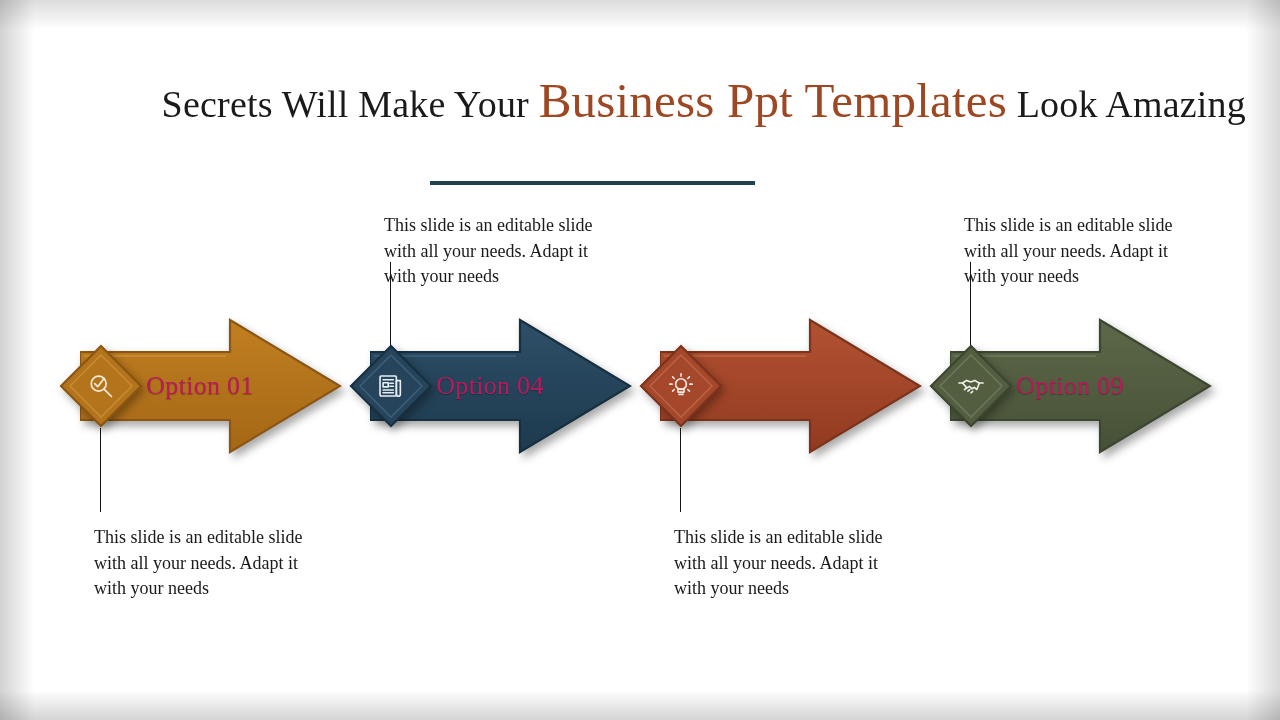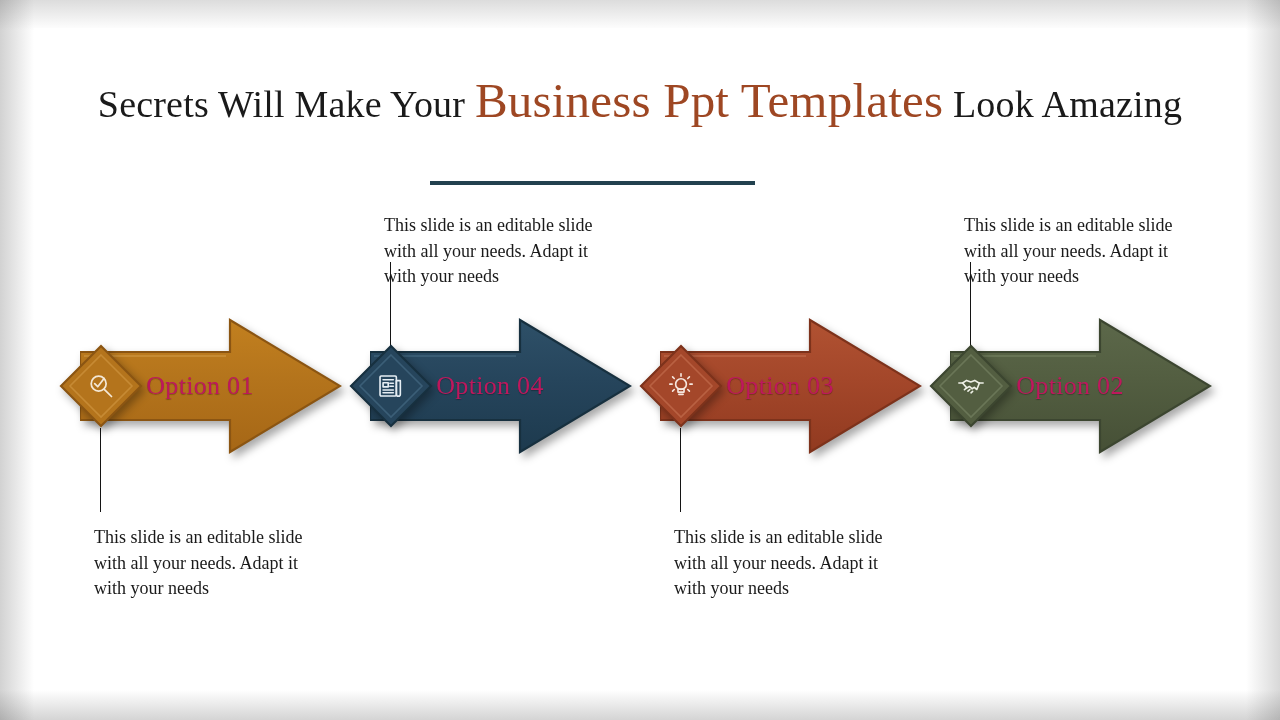--- a/index.html
+++ b/index.html
@@ -36,20 +36,21 @@
   #title-block {
     position: absolute;
     left: 0; right: 0;
     top: 48px;
     text-align: center;
   }
 
   .title-line {
     white-space: nowrap;
     line-height: 1;
+    text-align: right;
   }
 
   .title-plain {
     font-size: 38px;
     color: #1a1a1a;
     letter-spacing: 0.2px;
   }
 
   .title-accent {
     font-size: 49px;
@@ -251,21 +252,20 @@
               <linearGradient id="g3" x1="0" y1="0" x2="0" y2="1">
                 <stop offset="0%" stop-color="#B15232"></stop>
                 <stop offset="45%" stop-color="#A4472A"></stop>
                 <stop offset="100%" stop-color="#913A20"></stop>
               </linearGradient>
             </defs>
             <polygon points="0,34 150,34 150,2 260,68 150,134 150,102 0,102" fill="url(#g3)" stroke="#7D321B" stroke-width="2.2"></polygon>
             <polyline points="4,38 146,38" fill="none" stroke="#C87354" stroke-width="2" opacity="0.5"></polyline>
           </svg>
         </div>
-        <div class="arrow-label">Option 03</div>
 
         <div class="badge-wrap">
           <svg viewBox="0 0 86 86">
             <polygon points="43,3 83,43 43,83 3,43" fill="#A4472A" stroke="#7D321B" stroke-width="2.2"></polygon>
             <polygon points="43,12 74,43 43,74 12,43" fill="none" stroke="#C87354" stroke-width="1.6" opacity="0.6"></polygon>
           </svg>
         </div>
         <div class="badge-icon">
           <svg viewBox="0 0 24 24" fill="none" stroke="#f6e7df" stroke-width="1.4" stroke-linecap="round" stroke-linejoin="round">
             <circle cx="12" cy="10.4" r="4.6"></circle>
@@ -293,21 +293,21 @@
               <linearGradient id="g4" x1="0" y1="0" x2="0" y2="1">
                 <stop offset="0%" stop-color="#5C684A"></stop>
                 <stop offset="45%" stop-color="#535E41"></stop>
                 <stop offset="100%" stop-color="#465036"></stop>
               </linearGradient>
             </defs>
             <polygon points="0,34 150,34 150,2 260,68 150,134 150,102 0,102" fill="url(#g4)" stroke="#3C4630" stroke-width="2.2"></polygon>
             <polyline points="4,38 146,38" fill="none" stroke="#7A8765" stroke-width="2" opacity="0.5"></polyline>
           </svg>
         </div>
-        <div class="arrow-label">Option 02</div>
+        <div class="arrow-label">Option 09</div>
 
         <div class="badge-wrap">
           <svg viewBox="0 0 86 86">
             <polygon points="43,3 83,43 43,83 3,43" fill="#535E41" stroke="#3C4630" stroke-width="2.2"></polygon>
             <polygon points="43,12 74,43 43,74 12,43" fill="none" stroke="#7A8765" stroke-width="1.6" opacity="0.6"></polygon>
           </svg>
         </div>
         <div class="badge-icon">
           <svg viewBox="0 0 24 24" fill="none" stroke="#eef0e6" stroke-width="1.4" stroke-linecap="round" stroke-linejoin="round">
             <path d="M1.6 9.4h3.2l3.4-2.2 3.6 1.4 3.4-1.4 3.6 2.2h3.6"></path>

